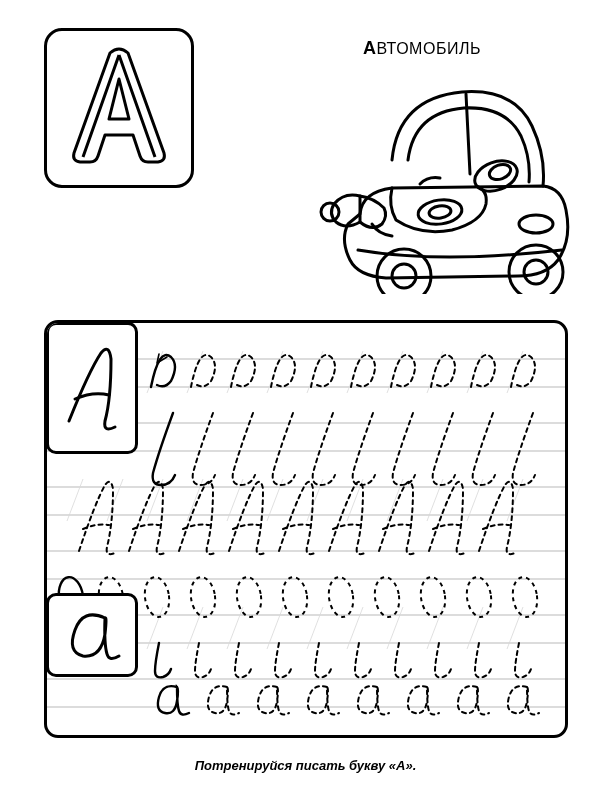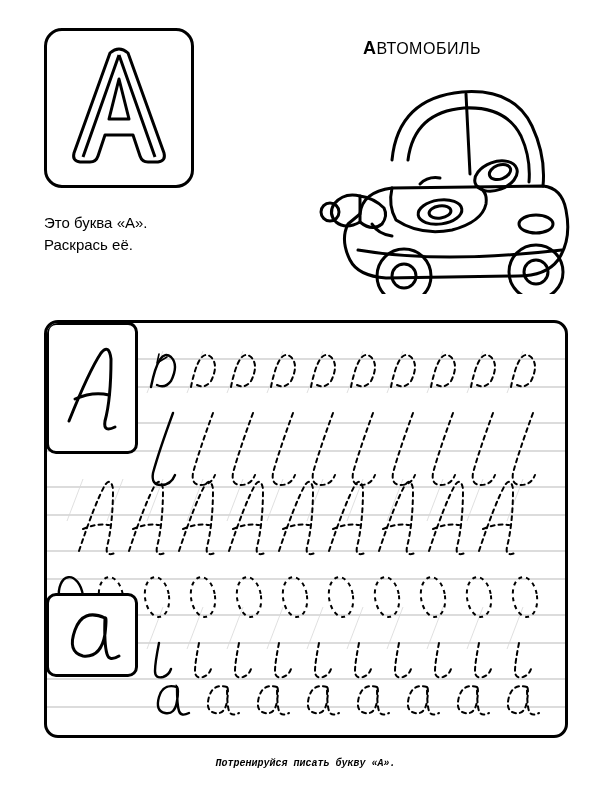--- a/index.html
+++ b/index.html
@@ -84,24 +84,24 @@
   }
   .practice-svg { position: absolute; left: 0; top: 0; }
 
   
   .bottom-caption {
     position: absolute;
     left: 0;
     top: 758px;
     width: 611px;
     text-align: center;
-    font-size: 10px;
+    font-size: 13px;
     font-style: italic;
     font-weight: bold;
-    font-family: Liberation Mono, monospace;
+    font-family: Liberation Sans, sans-serif;
   }
 
   .cap-box {
     position: absolute;
     border: 3px solid #000;
     border-radius: 10px;
     box-sizing: border-box;
     background: #fff;
   }
 </style>
@@ -112,24 +112,20 @@
 
   <div class="letter-card">
     <svg width="144" height="154" viewBox="0 0 144 154">
       <path d="M72 24 L36 126 M72 24 L108 126" fill="none" stroke="#000" stroke-width="3"></path>
 
       <path d="M63 22 Q72 14 81 22 L117 122 Q119 130 111 131 L101 131 Q95 131 93 125 L86 104 L58 104 L51 125 Q49 131 43 131 L33 131 Q25 130 27 122 Z" fill="none" stroke="#000" stroke-width="3" stroke-linejoin="round"></path>
       <path d="M72 48 L62 88 L82 88 Z" fill="none" stroke="#000" stroke-width="3" stroke-linejoin="round"></path>
     </svg>
   </div>
 
-  <div class="caption">
-    <div>Это буква «А».</div>
-    <div>Раскрась её.</div>
-  </div>
 
   <div class="word-title">
     <span class="cap">А</span><span>ВТОМОБИЛЬ</span>
   </div>
 
   <div class="car-pic">
     <svg width="280" height="230" viewBox="0 0 280 230">
       <g fill="none" stroke="#000" stroke-width="3" stroke-linecap="round" stroke-linejoin="round">
 
         <path d="M92 96 Q98 34 162 28 Q214 24 232 62 Q246 92 243 122"></path>

